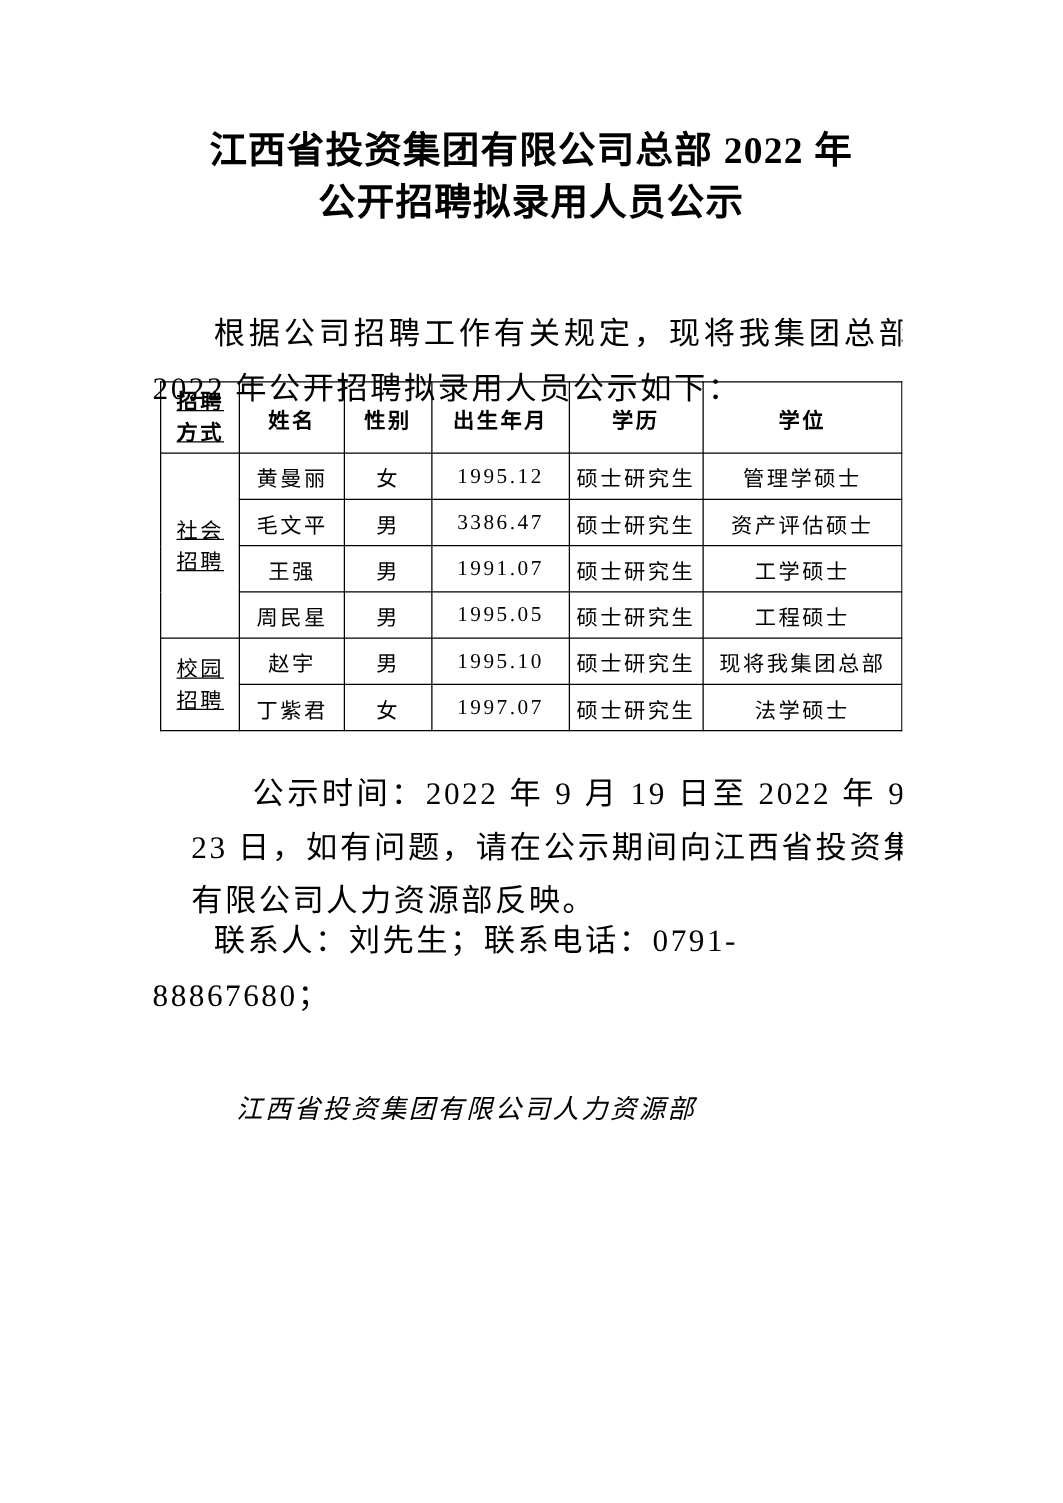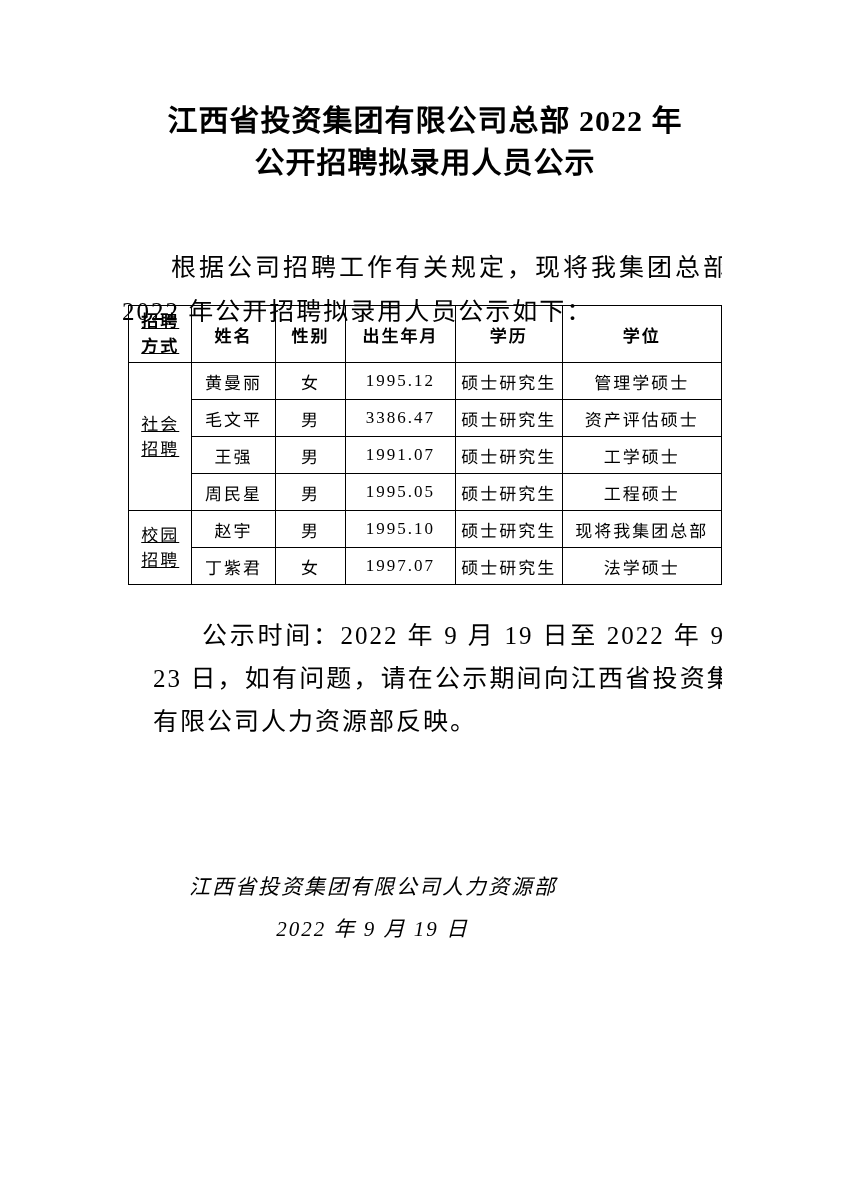--- a/index.html
+++ b/index.html
@@ -161,18 +161,18 @@
         <td>女</td>
         <td>1997.07</td>
         <td>硕士研究生</td>
         <td>法学硕士</td>
       </tr>
     </tbody>
   </table>
 
   <p class="para indent" id="notice-para">公示时间：2022 年 9 月 19 日至 2022 年 9 月 23 日，如有问题，请在公示期间向江西省投资集团有限公司人力资源部反映。</p>
 
+  <p class="para indent" id="contact-person-para">联系人：刘先生；联系电话：0791-88867680；</p>
 
 
   <div class="sig-line" id="sig-org">江西省投资集团有限公司人力资源部</div>
-  <div class="sig-line" id="sig-date">2022 年 9 月 19 日</div>
 
 </div>
 
 </body></html>

